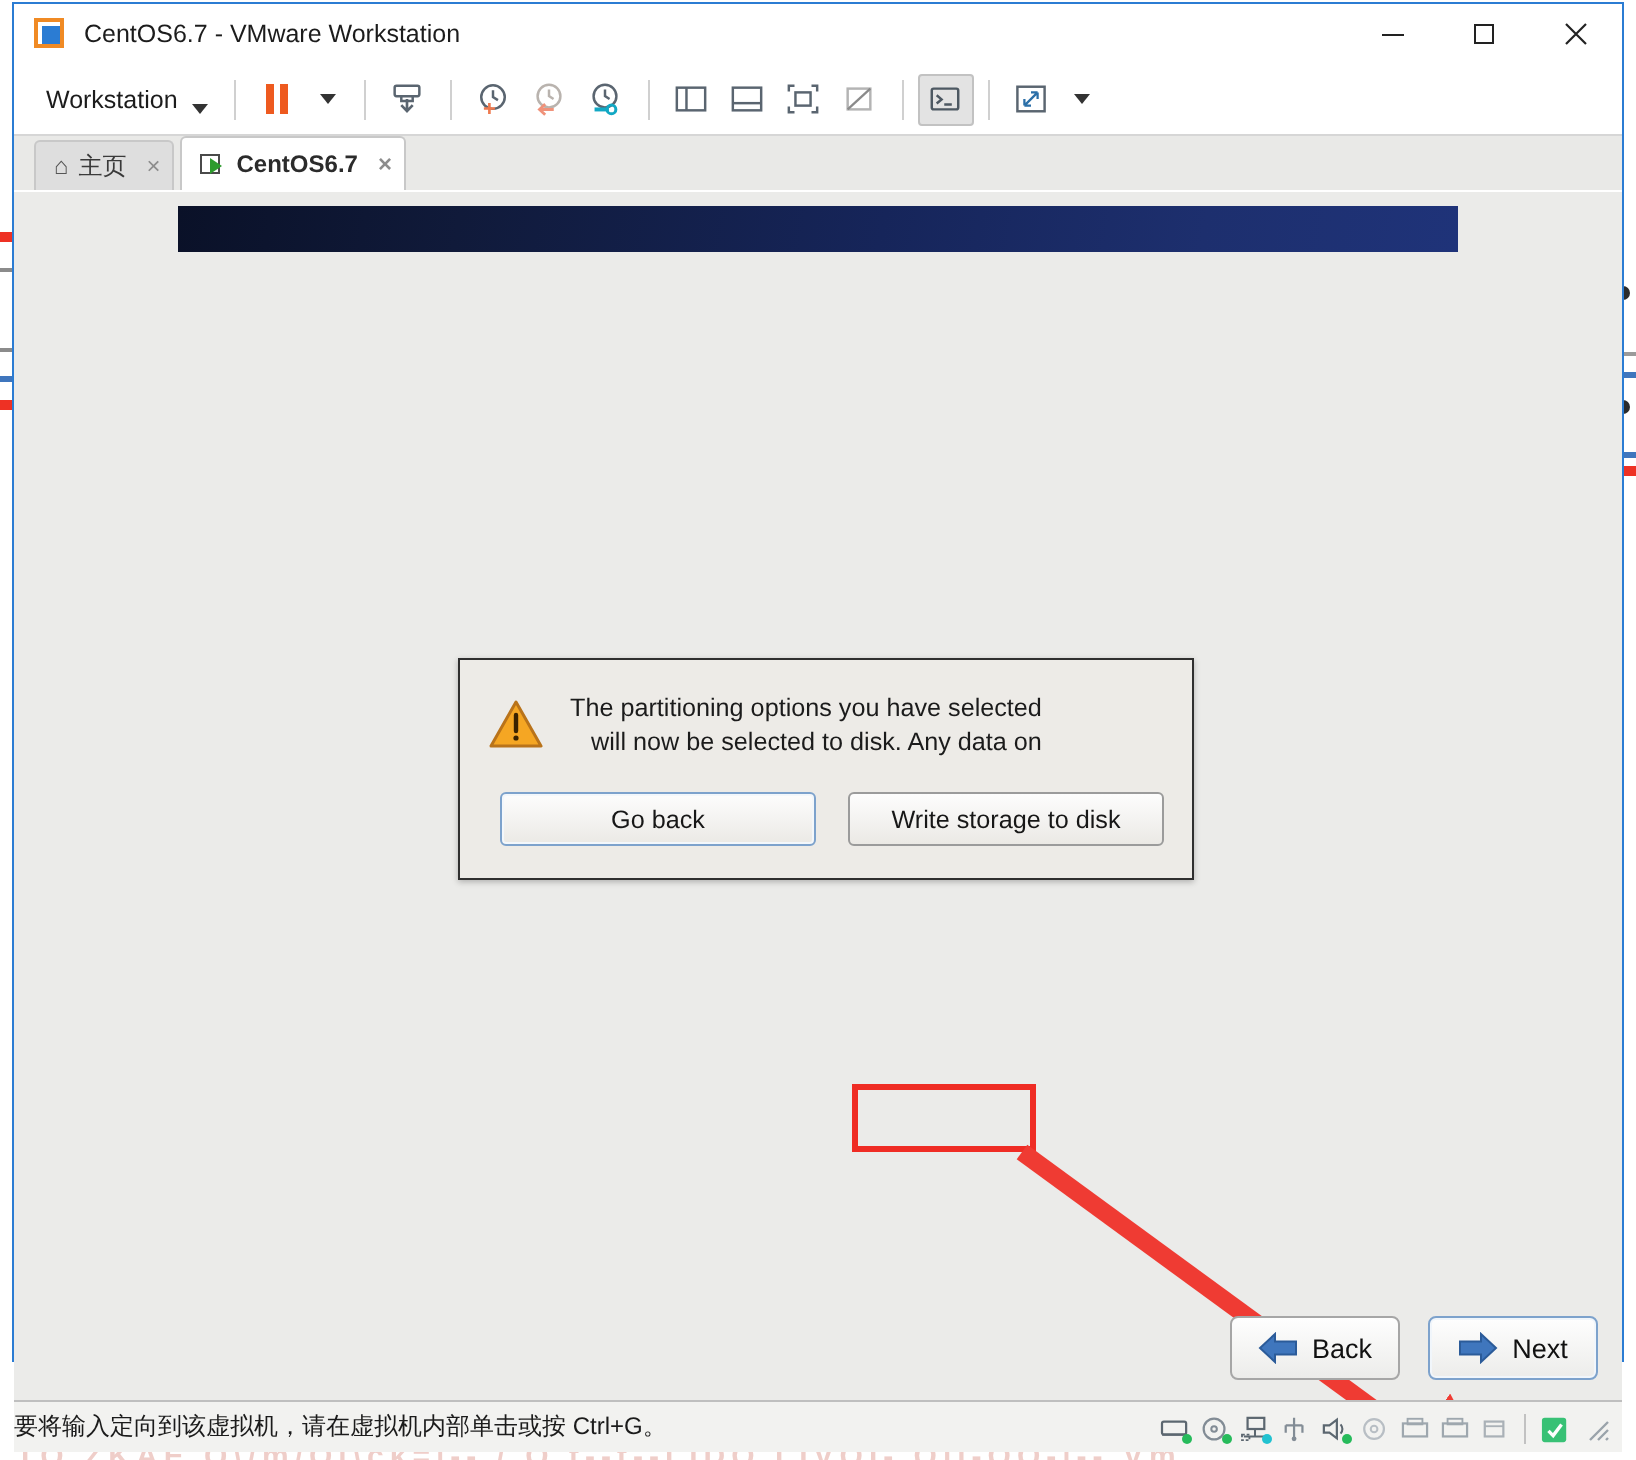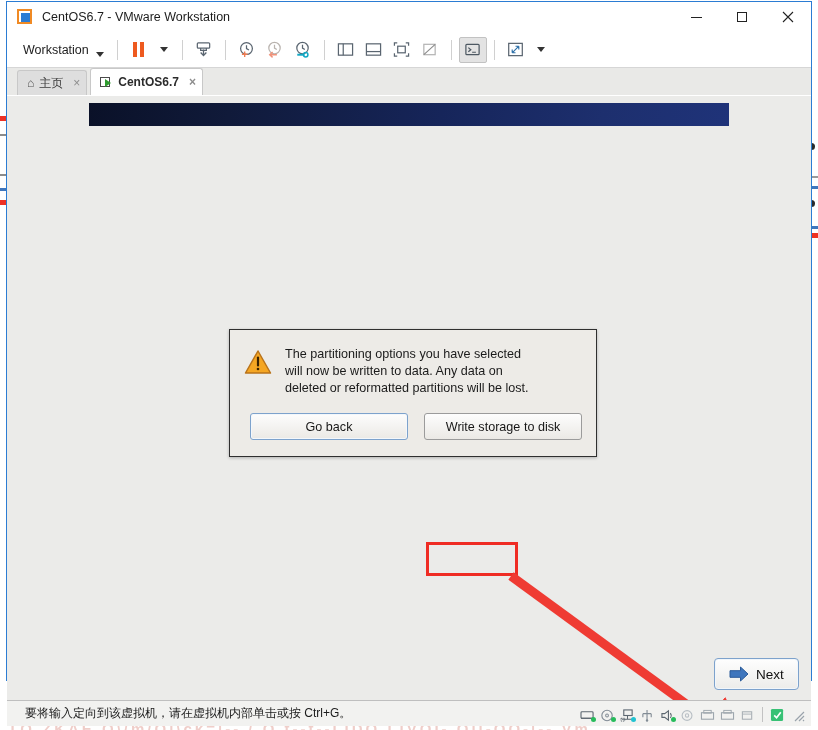--- a/index.html
+++ b/index.html
@@ -137,21 +137,21 @@
   }
   #dialog-title {
     height: 23px; background: linear-gradient(#3b3b3b, #141414);
     color: #ffffff; font-size: 12.5px; font-weight: bold;
     display: flex; align-items: center; justify-content: center;
     border-bottom: 1px solid #000;
   }
   #dialog-body { display: flex; padding: 16px 14px 6px 14px; gap: 13px; }
   #warn-icon { width: 28px; height: 26px; position: relative; flex: none; margin-top: 3px; }
   #dialog-text {
-    font-size: 12.6px; color: #1b1b1b; line-height: 17px;
+    font-size: 12.6px; color: #1b1b1b; line-height: 17px; text-align: right;
   }
   #dialog-buttons {
     display: flex; justify-content: flex-end; align-items: flex-start;
     padding: 10px 14px 16px 14px; gap: 16px;
   }
   .gtk-btn {
     min-width: 158px; height: 27px; font-size: 12.6px; color: #171717;
     background: linear-gradient(#fdfdfd, #ebe9e5);
     border: 1px solid #9b9b9b; border-radius: 3px;
     display: flex; align-items: center; justify-content: center;
@@ -177,21 +177,21 @@
     border: 1px solid #a6a6a6; border-radius: 4px;
   }
   #next-btn { border-color: #7da2cc; box-shadow: inset 0 0 0 1px #f1f6fb; }
   .arrow-svg { flex: none; }
 
   
   #status-bar {
     height: 26px; background: #f2f2f0; border-top: 1px solid #bfbfbf;
     display: flex; align-items: center; position: relative;
   }
-  #status-text { font-size: 12px; color: #1b1b1b; margin-left: 18px; }
+  #status-text { font-size: 12px; color: #1b1b1b; margin-left: 0; }
   #status-icons {
     position: absolute; right: 6px; top: 0; height: 26px;
     display: flex; align-items: center; gap: 5px;
   }
   .dev-ico { width: 15px; height: 13px; position: relative; opacity: .95; }
   .dev-ico .led {
     position: absolute; right: -1px; bottom: -1px; width: 5px; height: 5px;
     border-radius: 50%; background: #1db954;
   }
   .sb-sep { width: 1px; height: 15px; background: #c2c2c2; margin: 0 2px; }
@@ -371,22 +371,21 @@
       <div id="dialog-body">
         <span id="warn-icon">
           <svg width="28" height="26" viewBox="0 0 28 26">
             <path d="M14 2 L26.5 24 L1.5 24 Z" fill="#f5a623" stroke="#b9731a" stroke-width="1.5" stroke-linejoin="round"></path>
             <path d="M14 8.5 L14 16.5" stroke="#3a2200" stroke-width="2.2" stroke-linecap="round"></path>
             <circle cx="14" cy="20" r="1.3" fill="#3a2200"></circle>
           </svg>
         </span>
         <div id="dialog-text">
           <div>The partitioning options you have selected</div>
-          <div>will now be written to data.  Any data on</div>
-          <div>deleted or reformatted partitions will be lost.</div>
+          <div>will now be selected to disk.  Any data on</div>
         </div>
       </div>
 
       <div id="dialog-buttons">
         <div class="gtk-btn" id="go-back-btn">Go back</div>
         <div id="write-wrap">
           <div class="gtk-btn">Write storage to disk</div>
         </div>
       </div>
 
@@ -396,20 +395,26 @@
     <svg id="red-arrow">
       <defs>
         <marker id="ah" markerWidth="7" markerHeight="7" refX="1.5" refY="3.2" orient="auto">
           <path d="M0,0 L6.5,3.2 L0,6.4 z" fill="#ef3b33"></path>
         </marker>
       </defs>
       <line x1="504" y1="480" x2="712" y2="632" stroke="#ef3b33" stroke-width="9" marker-end="url(#ah)"></line>
     </svg>
 
     <div id="vm-bottom-nav">
+      <div class="nav-btn">
+        <svg class="arrow-svg" width="20" height="16" viewBox="0 0 20 16">
+          <path d="M8.5 1 L1 8 L8.5 15 L8.5 11.3 L19 11.3 L19 4.7 L8.5 4.7 Z" fill="#3f76bd" stroke="#2b5b99" stroke-width="1"></path>
+        </svg>
+        <span>Back</span>
+      </div>
       <div class="nav-btn" id="next-btn">
         <svg class="arrow-svg" width="20" height="16" viewBox="0 0 20 16">
           <path d="M11.5 1 L19 8 L11.5 15 L11.5 11.3 L1 11.3 L1 4.7 L11.5 4.7 Z" fill="#3f76bd" stroke="#2b5b99" stroke-width="1"></path>
         </svg>
         <span>Next</span>
       </div>
     </div>
   </div>
 
   <div id="status-bar">

